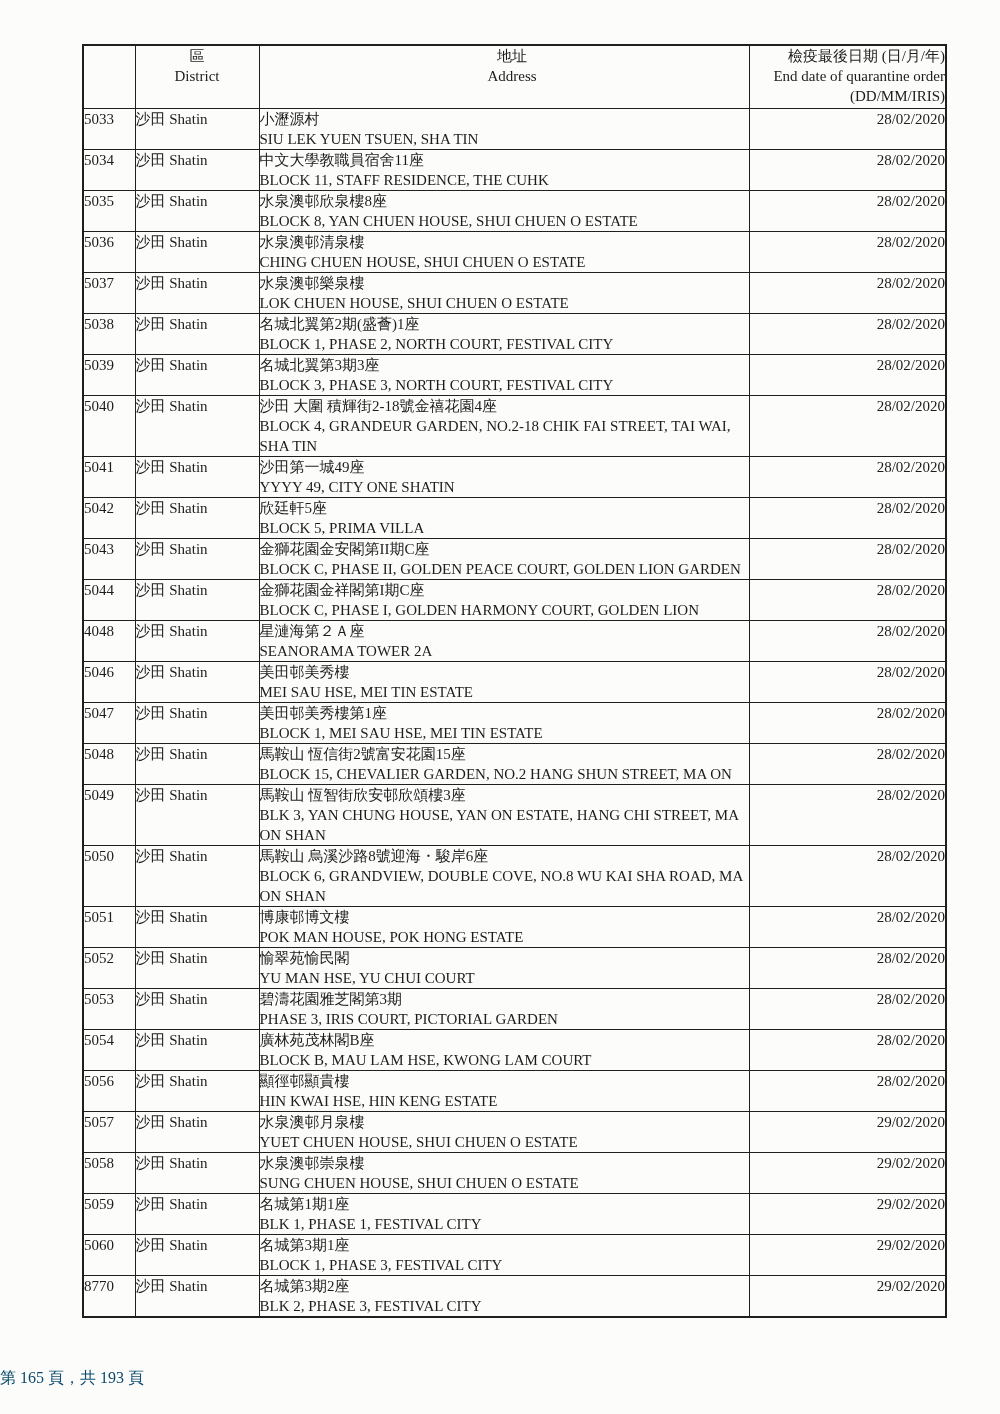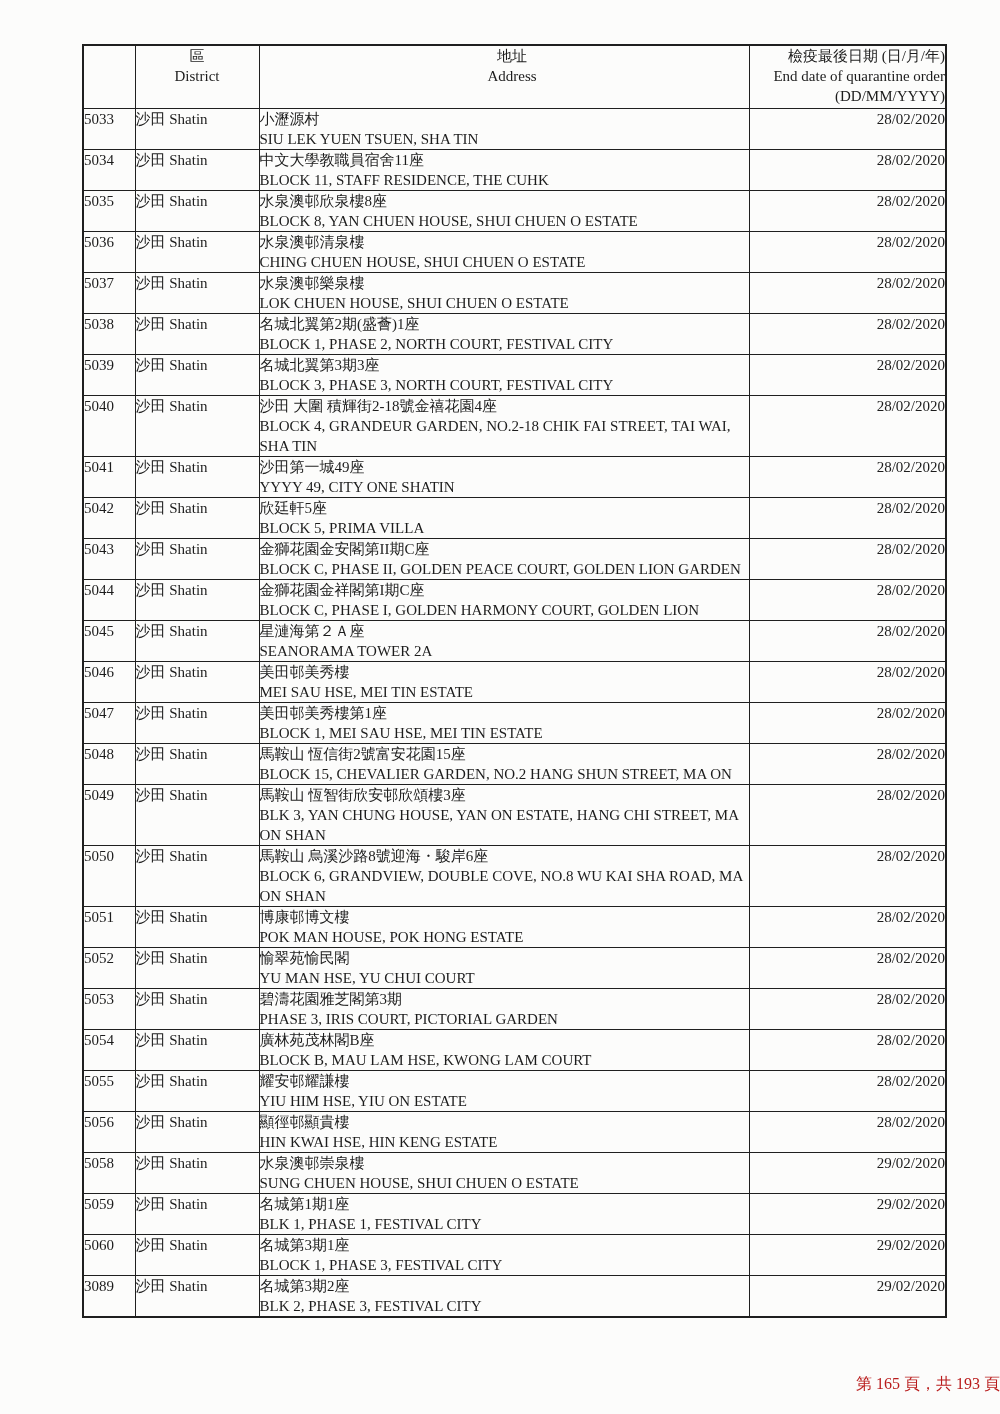--- a/index.html
+++ b/index.html
@@ -22,21 +22,21 @@
     overflow:hidden;
   }
   thead th{height:62px;text-align:center;}
   .c-id{width:52px;}
   .c-district{width:124px;padding-left:5px;}
   .c-address{width:490px;padding-left:5px;padding-right:12px;}
   .c-date{width:197px;text-align:right;}
   .hdr-line{display:block;}
   .footer{
     position:absolute;left:0;top:1368px;width:1000px;
-    text-align:right;font-size:16px;color:#b91c1c;margin-top:6px;
+    text-align:left;font-size:16px;color:#0c4a6e;
   }
 </style>
 </head>
 <body>
 
 <table class="doc-table">
   <colgroup>
     <col style="width:52px">
       <col style="width:124px">
       <col style="width:490px">
@@ -49,21 +49,21 @@
         <span class="hdr-line">區</span>
         <span class="hdr-line">District</span>
       </th>
       <th class="c-address" style="text-align:center;padding-left:16px;padding-right:0;">
         <span class="hdr-line">地址</span>
         <span class="hdr-line">Address</span>
       </th>
       <th class="c-date">
         <span class="hdr-line">檢疫最後日期 (日/月/年)</span>
         <span class="hdr-line">End date of quarantine order</span>
-        <span class="hdr-line">(DD/MM/YYYY)</span>
+        <span class="hdr-line">(DD/MM/IRIS)</span>
       </th>
     </tr>
   </thead>
   <tbody>
   <tr>
     <td class="c-id">5033</td>
     <td class="c-district">沙田 Shatin</td>
     <td class="c-address">
       <div>小瀝源村</div>
       <div>SIU LEK YUEN TSUEN, SHA TIN</div>
@@ -175,21 +175,21 @@
     <td class="c-id">5044</td>
     <td class="c-district">沙田 Shatin</td>
     <td class="c-address">
       <div>金獅花園金祥閣第I期C座</div>
       <div>BLOCK C, PHASE I, GOLDEN HARMONY COURT, GOLDEN LION</div>
     </td>
     <td class="c-date">28/02/2020</td>
   </tr>
 
   <tr>
-    <td class="c-id">5045</td>
+    <td class="c-id">4048</td>
     <td class="c-district">沙田 Shatin</td>
     <td class="c-address">
       <div>星漣海第２Ａ座</div>
       <div>SEANORAMA TOWER 2A</div>
     </td>
     <td class="c-date">28/02/2020</td>
   </tr>
 
   <tr>
     <td class="c-id">5046</td>
@@ -274,40 +274,40 @@
   <tr>
     <td class="c-id">5054</td>
     <td class="c-district">沙田 Shatin</td>
     <td class="c-address">
       <div>廣林苑茂林閣B座</div>
       <div>BLOCK B, MAU LAM HSE, KWONG LAM COURT</div>
     </td>
     <td class="c-date">28/02/2020</td>
   </tr>
 
-  <tr>
-    <td class="c-id">5055</td>
-    <td class="c-district">沙田 Shatin</td>
-    <td class="c-address">
-      <div>耀安邨耀謙樓</div>
-      <div>YIU HIM HSE, YIU ON ESTATE</div>
-    </td>
-    <td class="c-date">28/02/2020</td>
-  </tr>
 
   <tr>
     <td class="c-id">5056</td>
     <td class="c-district">沙田 Shatin</td>
     <td class="c-address">
       <div>顯徑邨顯貴樓</div>
       <div>HIN KWAI HSE, HIN KENG ESTATE</div>
     </td>
     <td class="c-date">28/02/2020</td>
   </tr>
 
+  <tr>
+    <td class="c-id">5057</td>
+    <td class="c-district">沙田 Shatin</td>
+    <td class="c-address">
+      <div>水泉澳邨月泉樓</div>
+      <div>YUET CHUEN HOUSE, SHUI CHUEN O ESTATE</div>
+    </td>
+    <td class="c-date">29/02/2020</td>
+  </tr>
 
   <tr>
     <td class="c-id">5058</td>
     <td class="c-district">沙田 Shatin</td>
     <td class="c-address">
       <div>水泉澳邨崇泉樓</div>
       <div>SUNG CHUEN HOUSE, SHUI CHUEN O ESTATE</div>
     </td>
     <td class="c-date">29/02/2020</td>
   </tr>
@@ -326,21 +326,21 @@
     <td class="c-id">5060</td>
     <td class="c-district">沙田 Shatin</td>
     <td class="c-address">
       <div>名城第3期1座</div>
       <div>BLOCK 1, PHASE 3, FESTIVAL CITY</div>
     </td>
     <td class="c-date">29/02/2020</td>
   </tr>
 
   <tr>
-    <td class="c-id">3089</td>
+    <td class="c-id">8770</td>
     <td class="c-district">沙田 Shatin</td>
     <td class="c-address">
       <div>名城第3期2座</div>
       <div>BLK 2, PHASE 3, FESTIVAL CITY</div>
     </td>
     <td class="c-date">29/02/2020</td>
   </tr>
 
 </tbody>
 </table>

